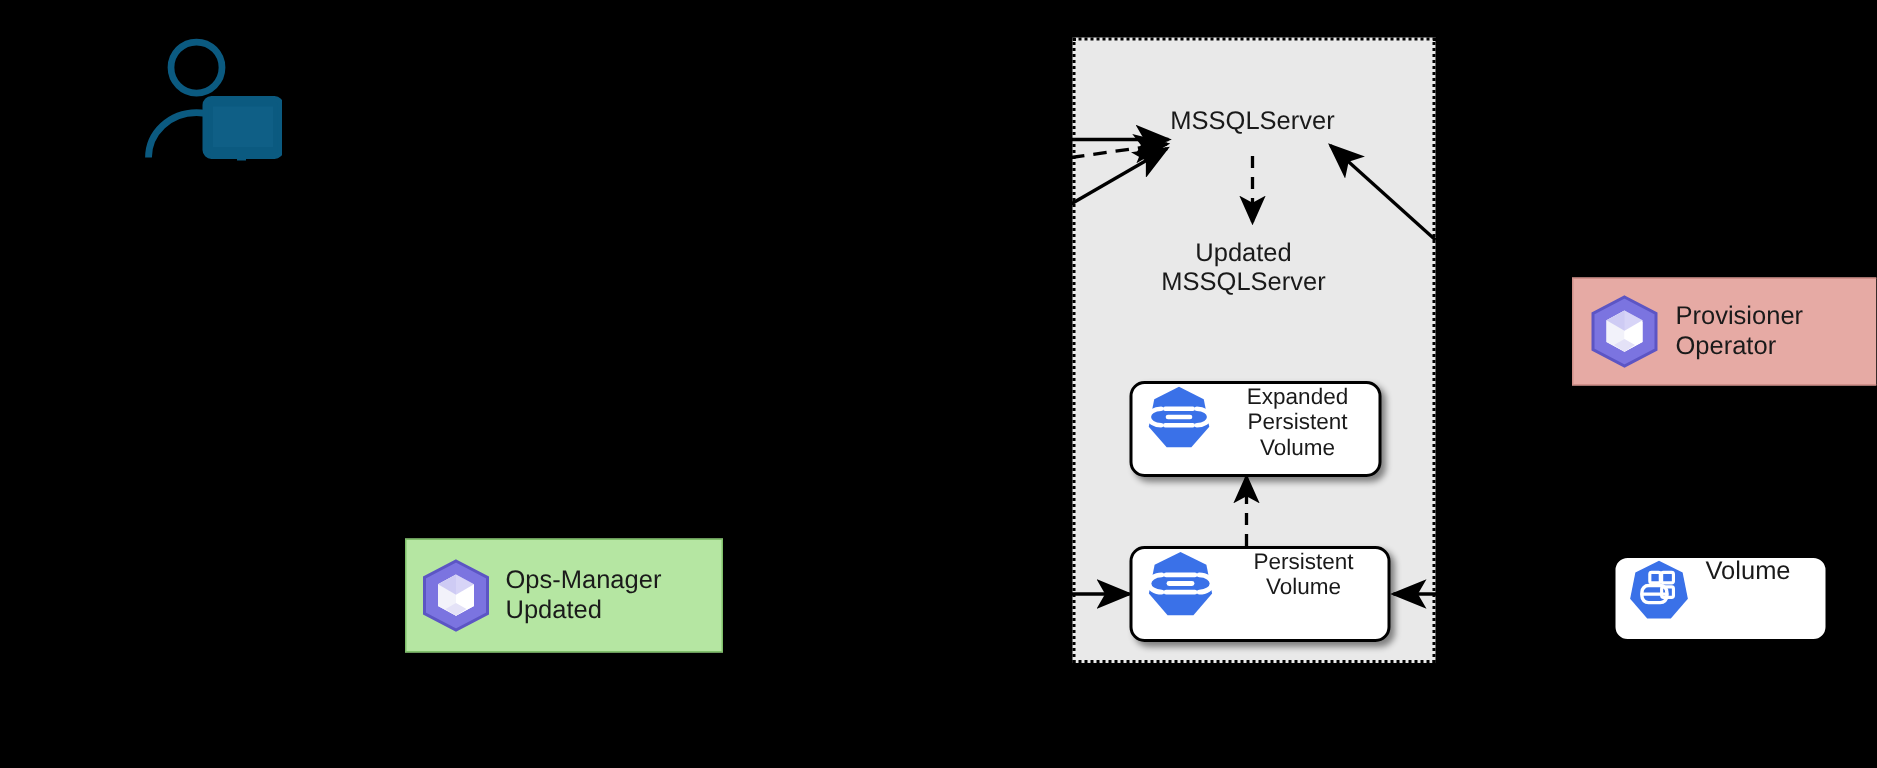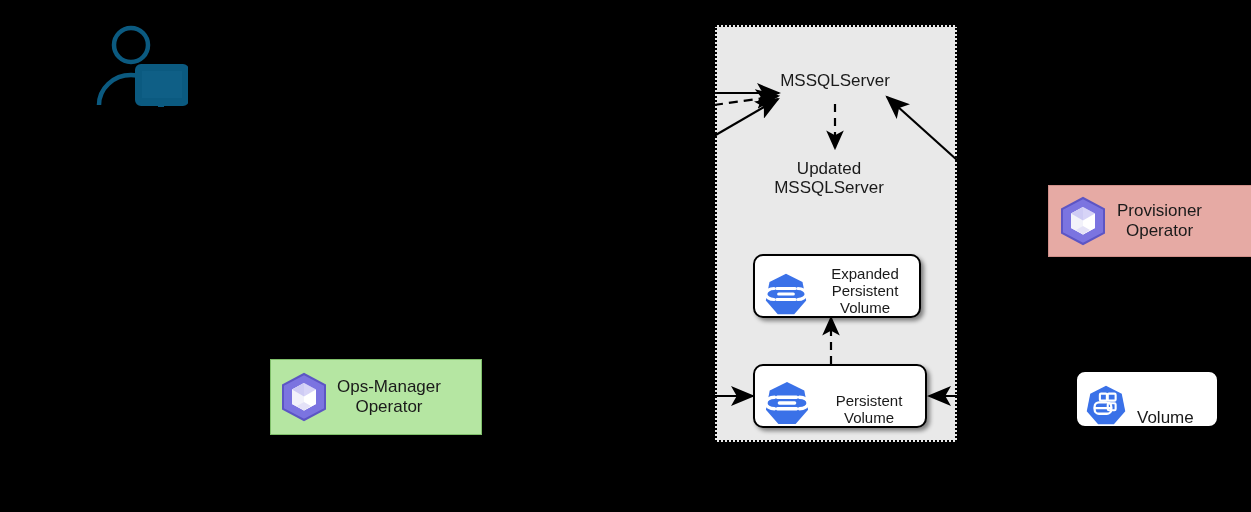--- a/index.html
+++ b/index.html
@@ -41,21 +41,21 @@
   }
 
   
   .res-box {
     position: absolute;
     background: #ffffff;
     border: 2px solid #000000;
     border-radius: 10px;
     box-sizing: border-box;
     display: flex;
-    align-items: flex-end;
+    align-items: flex-start;
     box-shadow: 3px 3px 4px rgba(0,0,0,0.45);
   }
   .res-box .res-label {
     flex: 1;
     text-align: center;
     font-size: 15px;
     line-height: 17px;
     color: #1a1a1a;
     white-space: pre-line;
     padding-right: 6px;
@@ -67,21 +67,20 @@
     box-sizing: border-box;
     display: flex;
     align-items: center;
     box-shadow: 3px 3px 4px rgba(0,0,0,0.45);
   }
   .op-box .op-label {
     font-size: 17px;
     line-height: 20px;
     color: #1a1a1a;
     white-space: pre-line;
-    text-align: center;
   }
 
   .icon-slot {
     flex: 0 0 auto;
     display: flex;
     align-items: center;
     justify-content: center;
   }
 
   svg { display: block; }
@@ -188,21 +187,21 @@
       <svg viewBox="0 0 52 52" width="52" height="52">
         <polygon points="26,3 47,14 47,38 26,49 5,38 5,14" fill="#7b74e0" stroke="#5c55c4" stroke-width="2"></polygon>
         <polygon points="26,12 38,18.5 38,33 26,39.5 14,33 14,18.5" fill="#ffffff"></polygon>
         <polygon points="26,12 26,39.5 14,33 14,18.5" fill="#f2f2fa"></polygon>
         <polygon points="26,26 38,19.5 38,33 26,39.5" fill="#ffffff"></polygon>
         <path d="M26,12 L38,18.5 L26,25.5 L14,18.5 Z" fill="#8b84e8" opacity="0.35"></path>
         <polygon points="26,31 33,35 26,39.5 19,35" fill="#e4e2f7"></polygon>
       </svg>
     </div>
     <div class="op-label">Ops-Manager
-Operator</div>
+Updated</div>
   </div>
 
   <div class="op-box" style="left:1048px; top:185px; width:212px; height:72px; background:#e6aaa4; border:1px solid #d08f89;">
     <div class="icon-slot" style="width:68px;">
       <svg viewBox="0 0 52 52" width="52" height="52">
         <polygon points="26,3 47,14 47,38 26,49 5,38 5,14" fill="#7b74e0" stroke="#5c55c4" stroke-width="2"></polygon>
         <polygon points="26,12 38,18.5 38,33 26,39.5 14,33 14,18.5" fill="#ffffff"></polygon>
         <polygon points="26,12 26,39.5 14,33 14,18.5" fill="#f2f2fa"></polygon>
         <polygon points="26,26 38,19.5 38,33 26,39.5" fill="#ffffff"></polygon>
         <path d="M26,12 L38,18.5 L26,25.5 L14,18.5 Z" fill="#8b84e8" opacity="0.35"></path>

